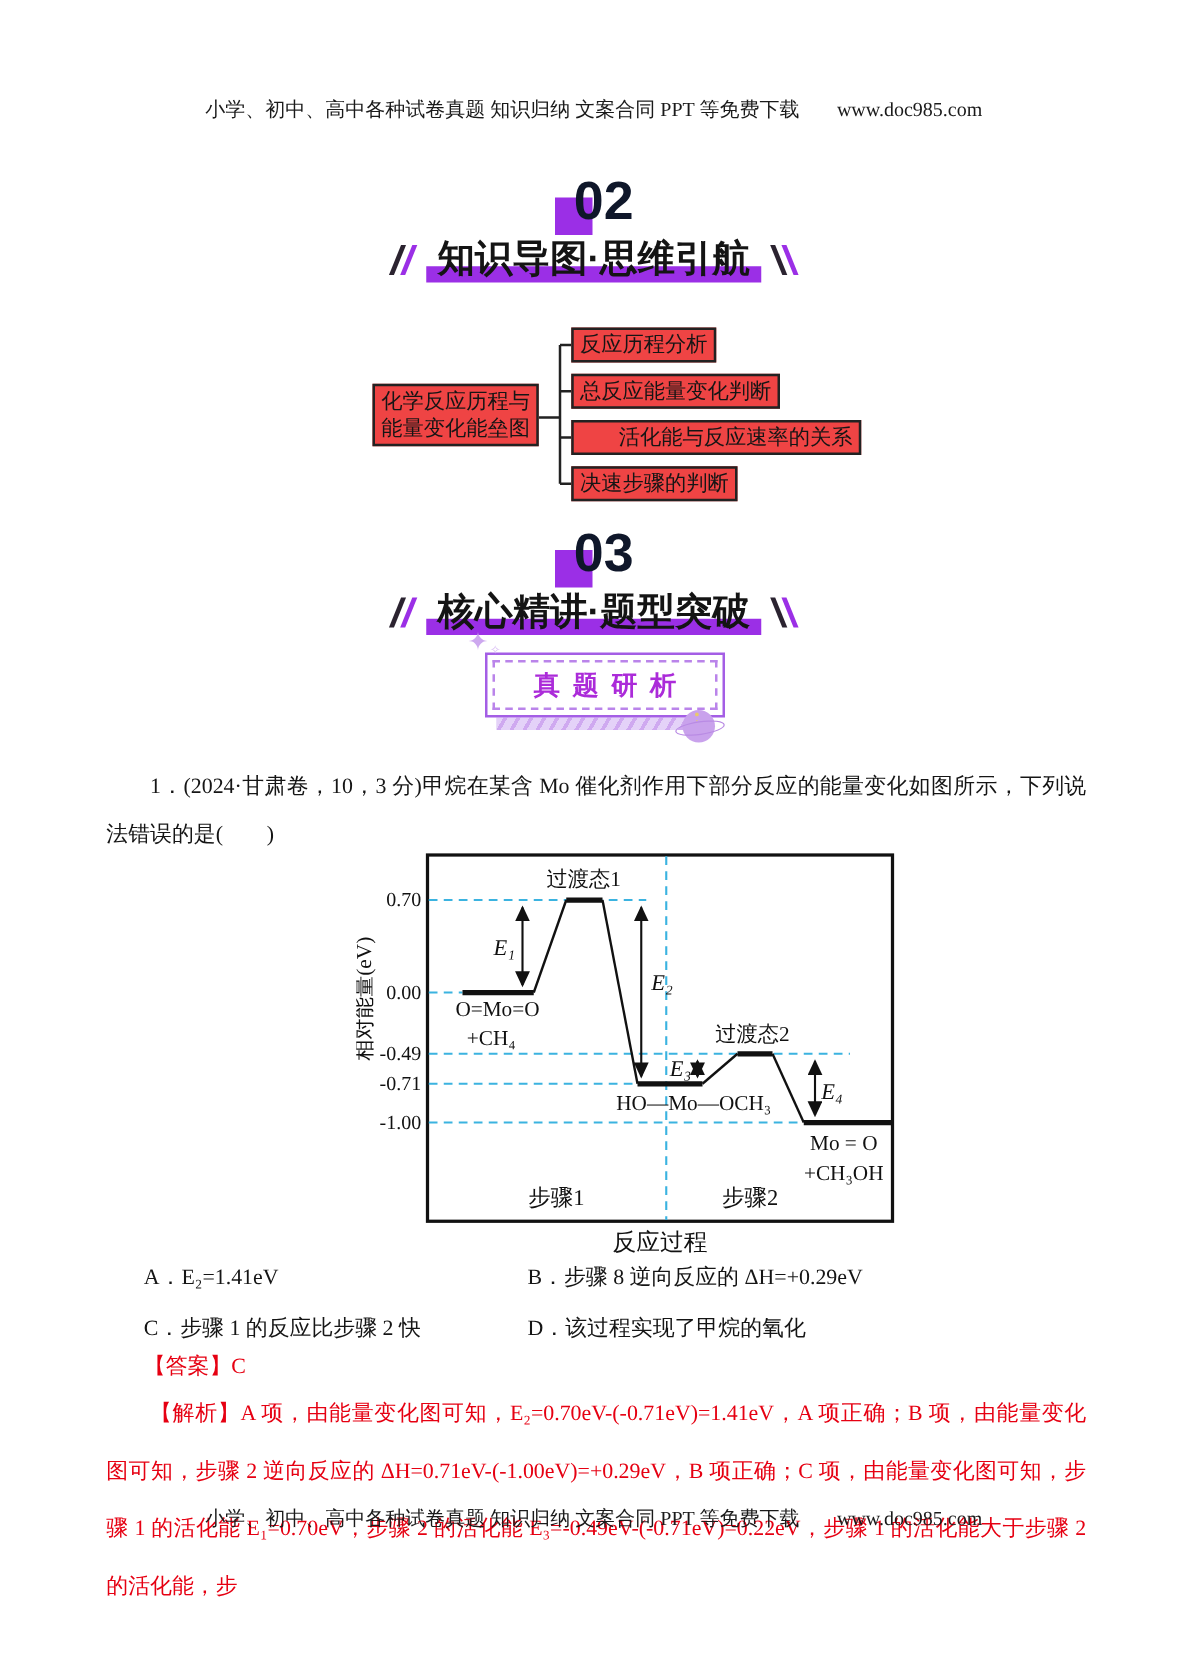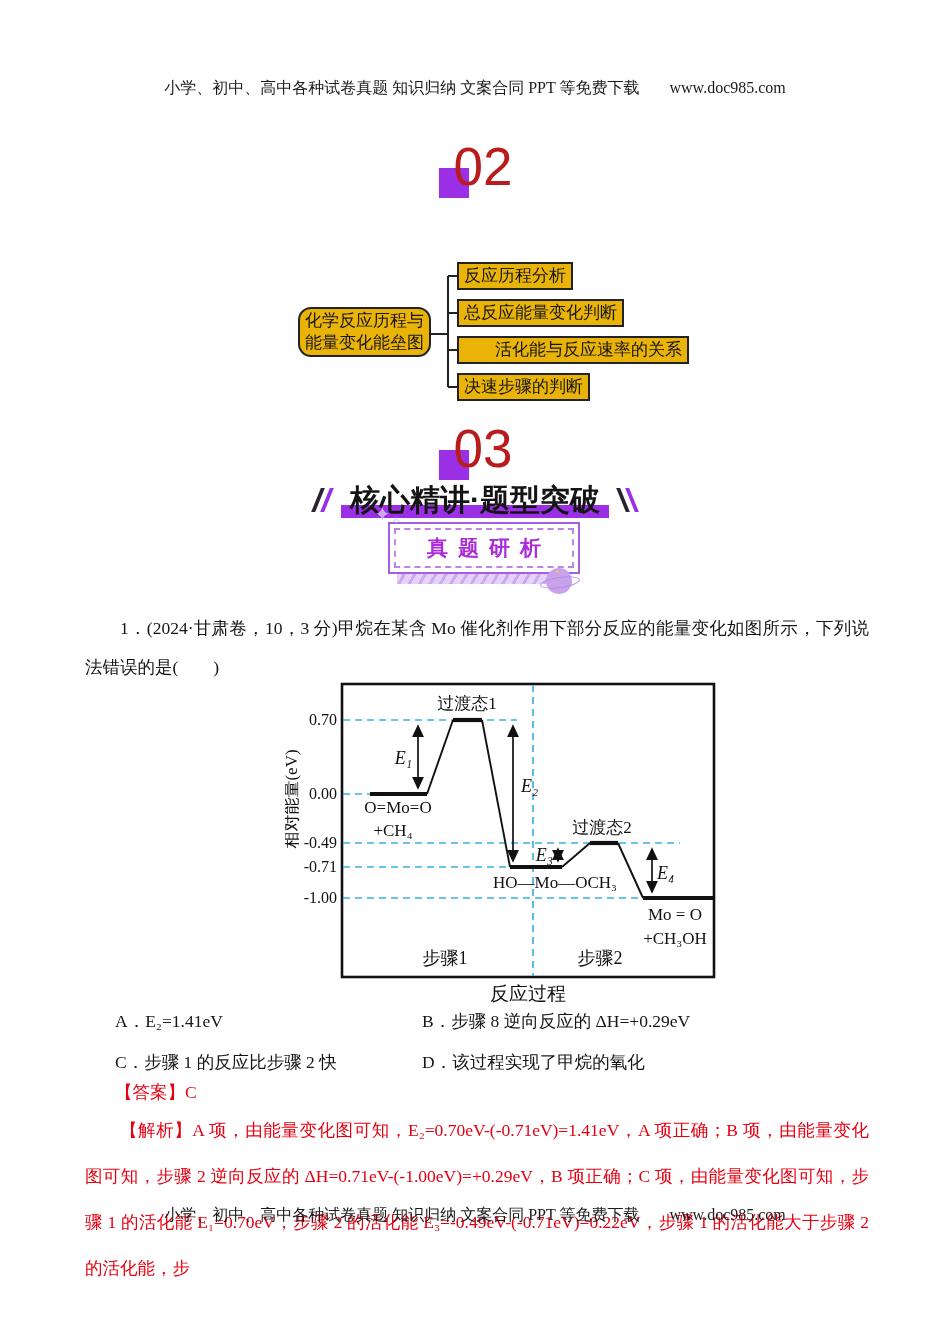--- a/index.html
+++ b/index.html
@@ -14,43 +14,43 @@
     font-size:16px; color:#1a1a1a; white-space:nowrap; }
   .docline .site { margin-left:30px; }
   .hdr { top:66px; }
   .ftr { top:1193px; }
 
   
   .sec { position:absolute; left:0; right:0; text-align:center; }
   .sec02 { top:128px; }
   .sec03 { top:410px; }
   .sec-num { position:relative; display:inline-block; transform:translateX(8px);
-    font-family:"Liberation Sans","DejaVu Sans",sans-serif; font-weight:400;
-    font-size:53px; line-height:1.0; color:#b91c1c; }
+    font-family:"Liberation Sans","DejaVu Sans",sans-serif; font-weight:700;
+    font-size:43px; line-height:1.0; color:#0f172a; }
   .sec-num .sq { position:absolute; left:-15px; bottom:-5px; width:30px; height:30px;
     background:#9B2FE6; z-index:0; }
   .sec-num .num { position:relative; z-index:1; }
   .sec-title-row { margin-top:7px; display:flex; justify-content:center; align-items:center; gap:12px; }
   .title-text {
     font-family:"Liberation Sans","DejaVu Sans",sans-serif; font-weight:bold;
     font-size:30px; line-height:36px; color:#141414; padding:0 9px;
     background:linear-gradient(#9B2FE6,#9B2FE6) bottom/100% 13px no-repeat;
   }
   .slashes { display:flex; gap:5px; height:24px; }
   .slashes i { display:block; width:4px; height:24px; }
   .sl-l i { transform:skewX(-22deg); }
   .sl-r i { transform:skewX(22deg); }
   .slashes i.dark { background:#2b2330; }
   .slashes i.purp { background:#9B2FE6; }
 
   
   .mindmap { position:absolute; top:245px; left:298px; width:365px; height:152px; }
-  .mm-box { position:absolute; border:2px solid #222; background:#eab308;
+  .mm-box { position:absolute; border:2px solid #222; background:#ef4444;
     font-size:17px; line-height:22px; padding:1px 5px; white-space:nowrap; text-align:left; }
-  .mm-root { left:0; top:50px;border-radius:13px; }
+  .mm-root { left:0; top:50px; }
   .mm-svg { position:absolute; left:0; top:0; width:100%; height:100%; }
 
   
   .badge { position:absolute; top:506px; left:388px; width:170px; height:62px; }
   .badge-shadow { position:absolute; left:9px; top:12px; width:168px; height:54px;
     background:repeating-linear-gradient(120deg,#cfa9f0 0 3px,#e4d2f8 3px 9px); }
   .badge-box { position:absolute; left:0; top:4px; width:192px; height:52px;
     background:#fff; border:2px solid #A45EE5; display:flex; align-items:center; justify-content:center; }
   .badge-box::before { content:""; position:absolute; inset:4px; border:2px dashed #BA84EA; }
   .badge-label { font-family:"Liberation Sans","DejaVu Sans",sans-serif; font-weight:bold;
@@ -90,20 +90,31 @@
 
   <div class="docline hdr">
     <span>小学、初中、高中各种试卷真题 知识归纳 文案合同 PPT 等免费下载</span><span class="site">www.doc985.com</span>
   </div>
 
   <div class="sec sec02">
     <div class="sec-num">
       <i class="sq"></i>
       <span class="num">02</span>
     </div>
+    <div class="sec-title-row">
+      <span class="slashes sl-l">
+          <i class="dark"></i>
+          <i class="purp"></i>
+        </span>
+      <span class="title-text">知识导图·思维引航</span>
+      <span class="slashes sl-r">
+          <i class="dark"></i>
+          <i class="purp"></i>
+        </span>
+    </div>
   </div>
 
   <div class="mindmap">
     <svg class="mm-svg" viewBox="0 0 365 152">
       <path d="M133 77 H150 M150 19 V130 M150 19 H159 M150 56 V56 H159 M150 93 H159 M150 130 H159 M150 56 H159" stroke="#222" stroke-width="2" fill="none"></path>
     </svg>
     <div class="mm-box mm-root">
       <span>化学反应历程与</span><br>
       <span>能量变化能垒图</span>
     </div>

